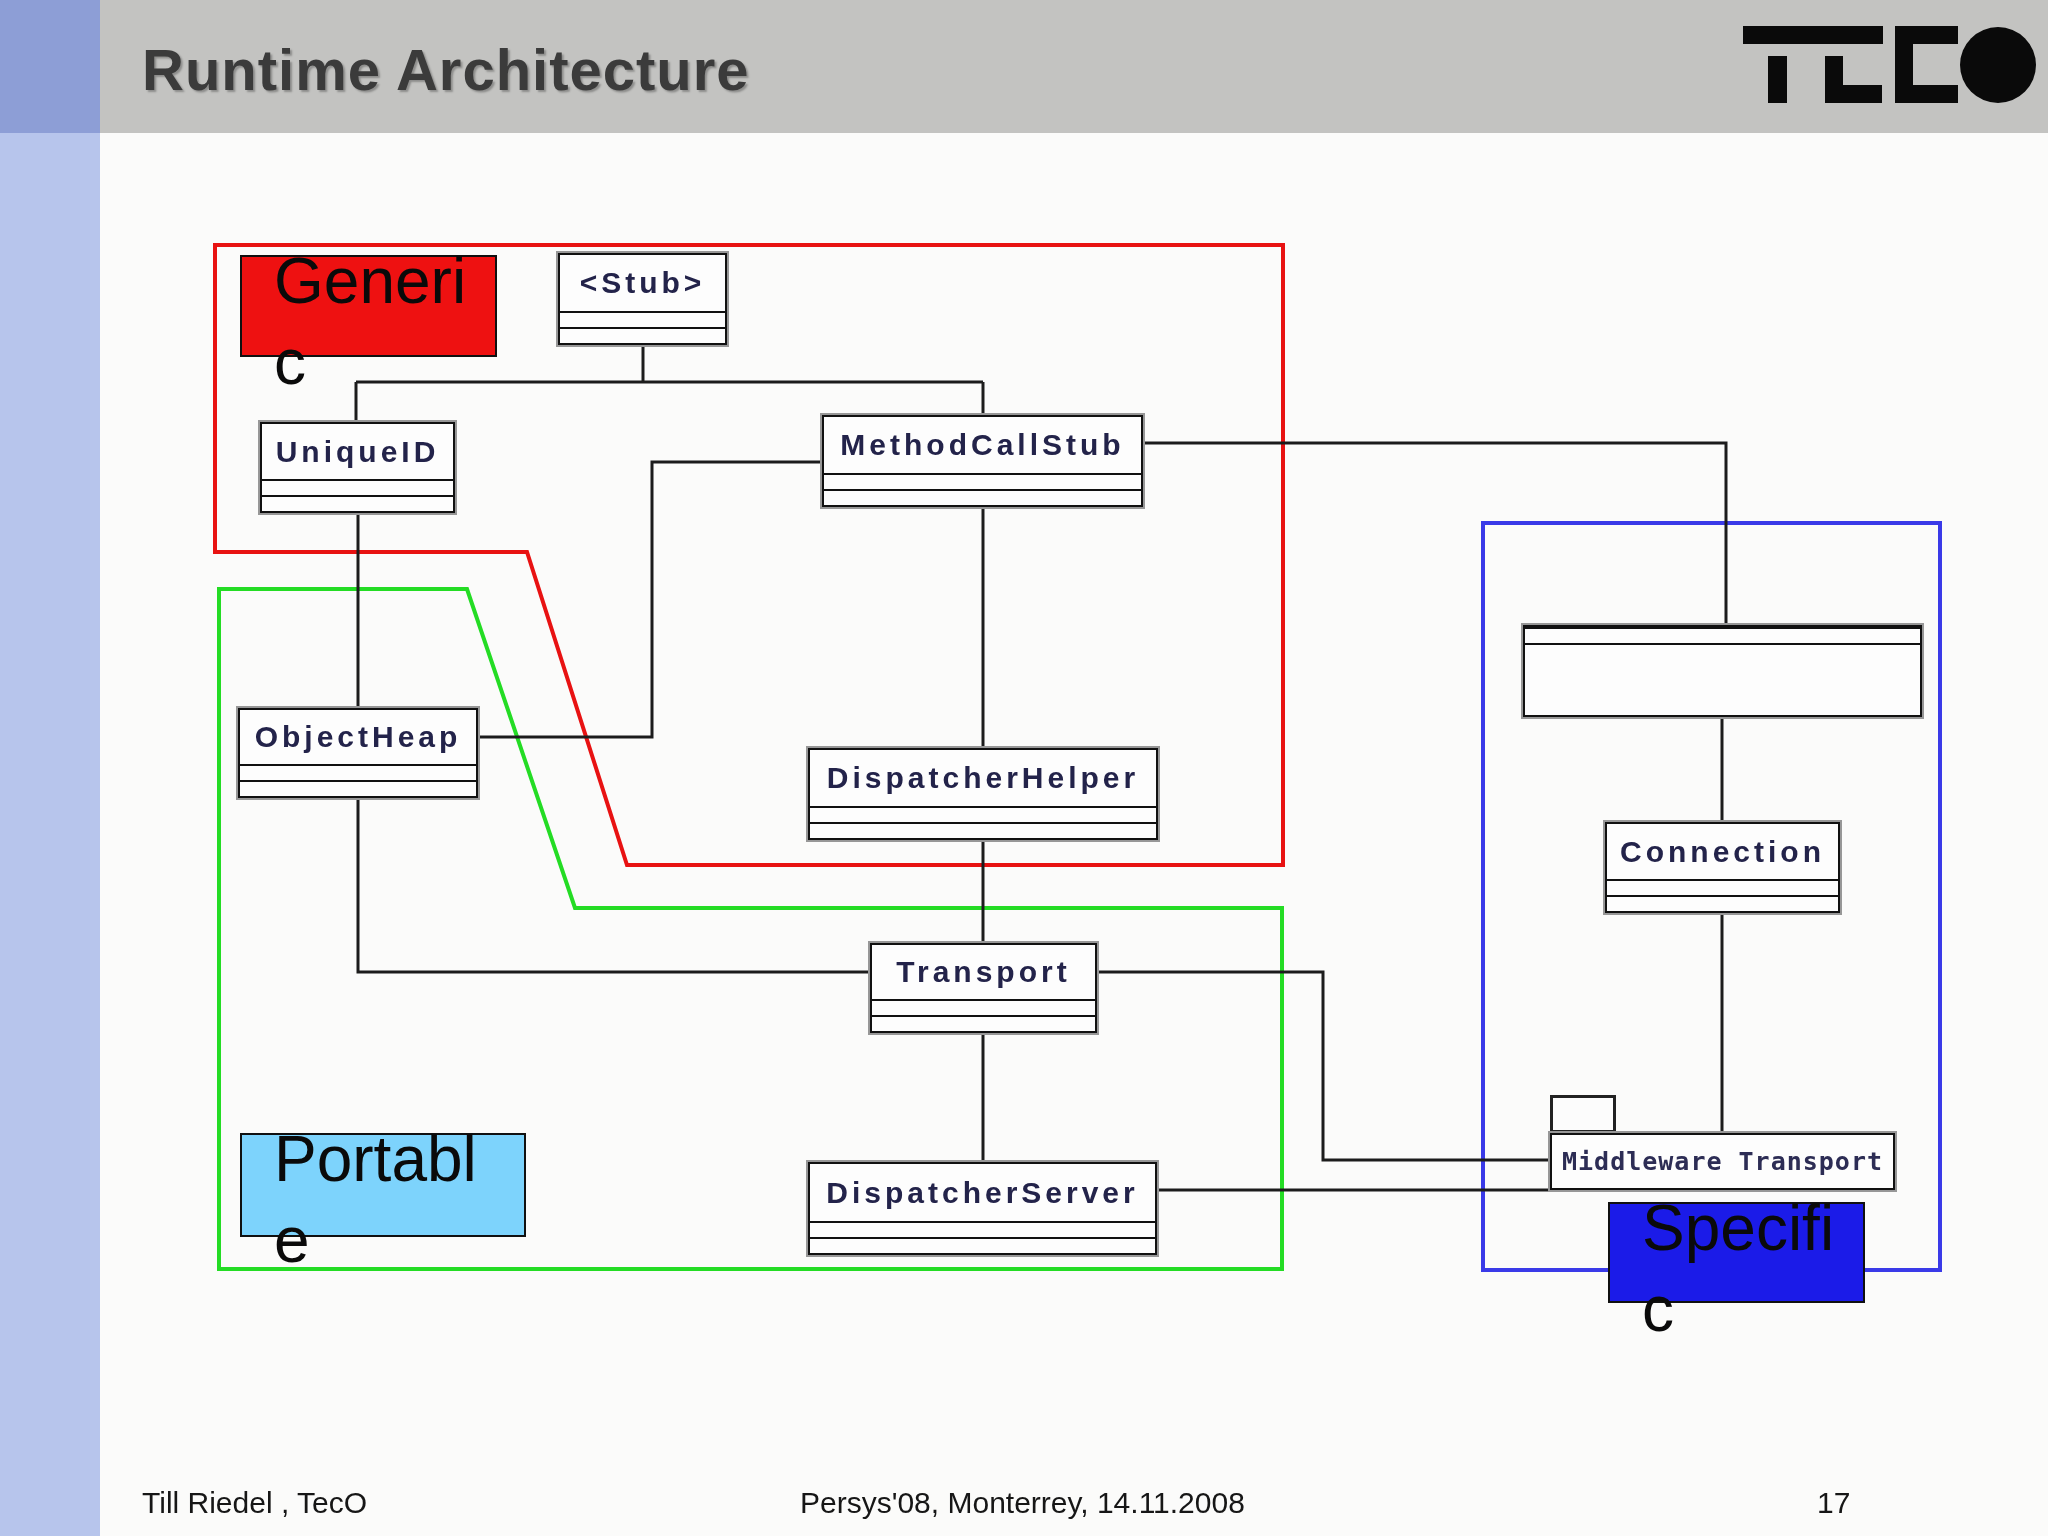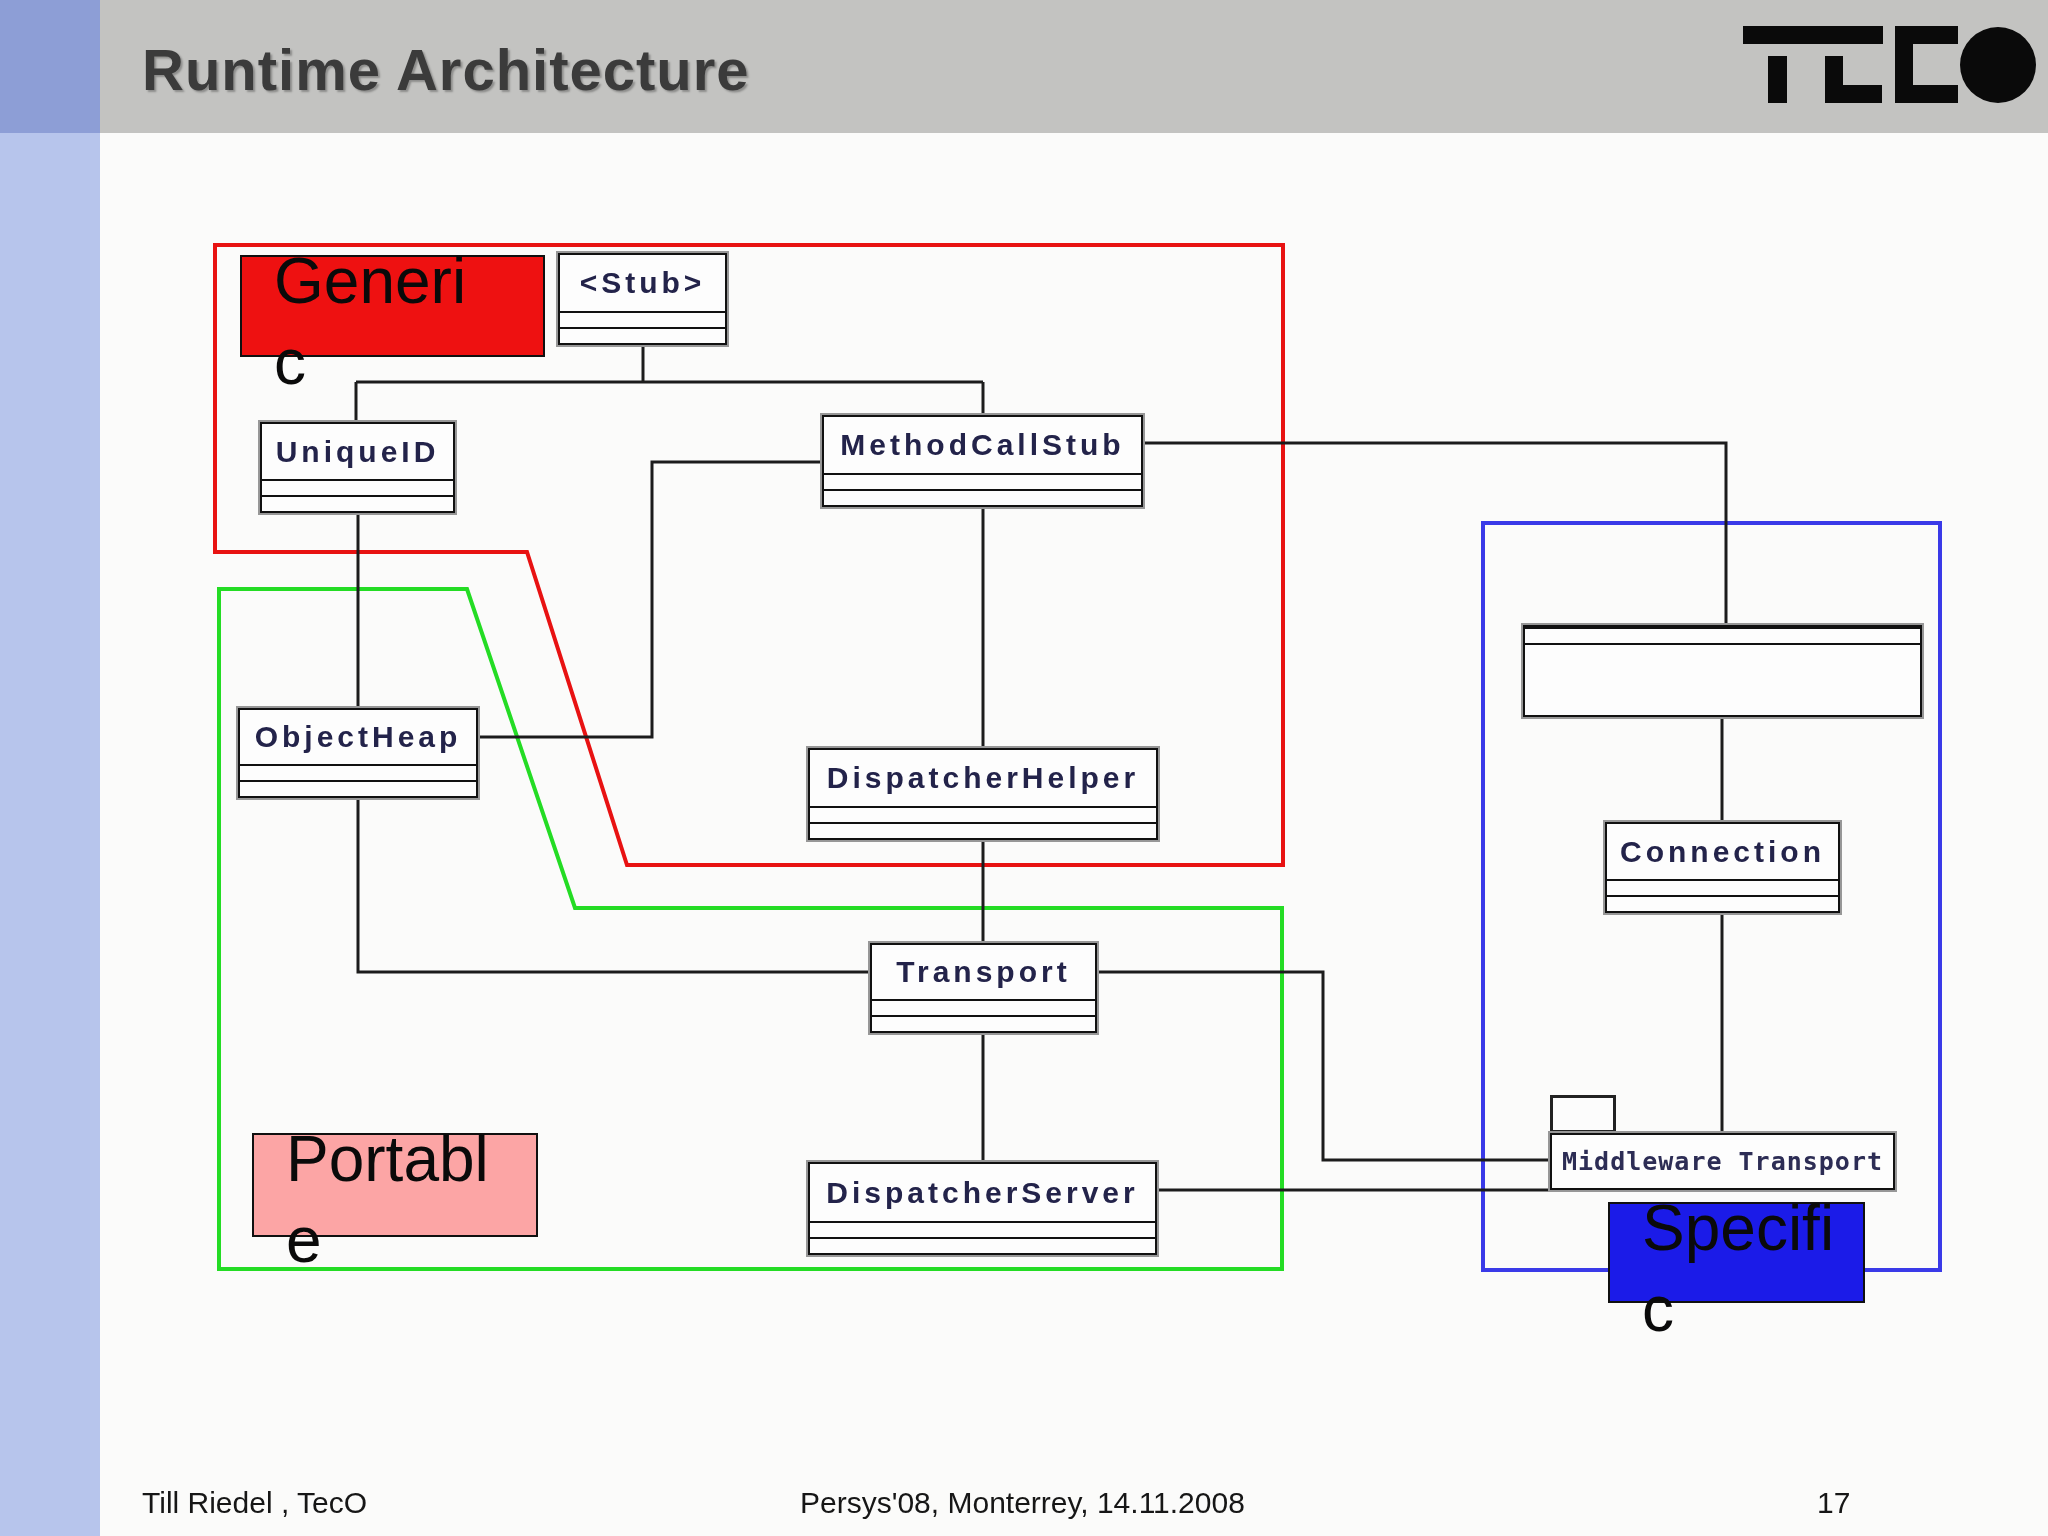--- a/index.html
+++ b/index.html
@@ -127,27 +127,27 @@
   <div class="uml-box" style="left:1605px;top:822px;width:235px;height:91px;">
     <div class="uml-name">Connection</div>
     <div class="uml-row"></div>
     <div class="uml-row"></div>
   </div>
   <div id="mt-tab"></div>
   <div class="uml-box" id="mt-box" style="left:1550px;top:1133px;width:345px;height:57px;">
     <div class="uml-name">Middleware Transport</div>
   </div>
 
-  <div class="region-label" style="left: 240px; top: 255px; width: 305px; height: 102px; background: rgb(238, 17, 17);">
+  <div class="region-label" style="left: 240px; top: 255px; width: 257px; height: 102px; background: rgb(238, 17, 17);">
     <div class="lines">
       <div>Generi</div>
       <div>c</div>
     </div>
   </div>
-  <div class="region-label" style="left: 240px; top: 1133px; width: 286px; height: 104px; background: #fca5a5; margin-left: 12px;">
+  <div class="region-label" style="left: 240px; top: 1133px; width: 286px; height: 104px; background: #7dd3fc;">
     <div class="lines">
       <div>Portabl</div>
       <div>e</div>
     </div>
   </div>
   <div class="region-label" style="left: 1608px; top: 1202px; width: 257px; height: 101px; background: rgb(27, 27, 232);">
     <div class="lines">
       <div>Specifi</div>
       <div>c</div>
     </div>

